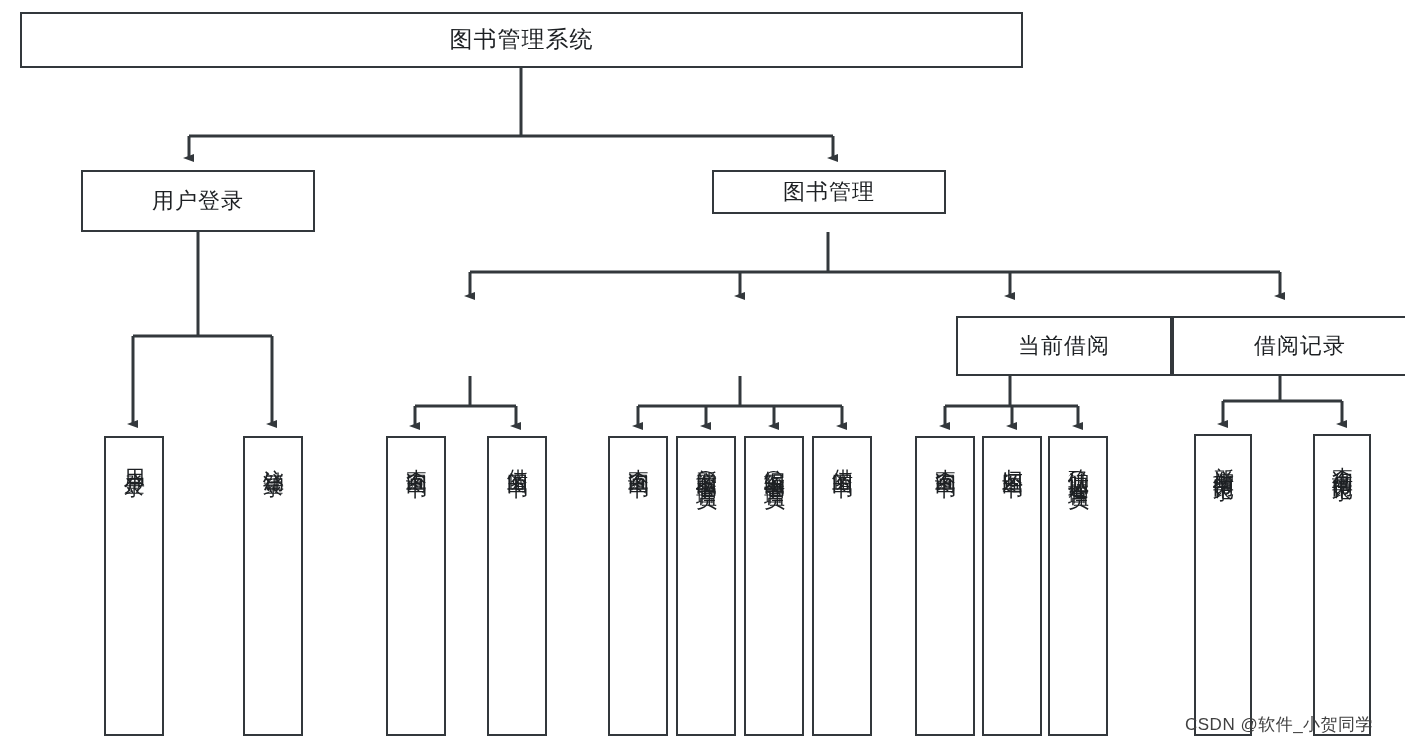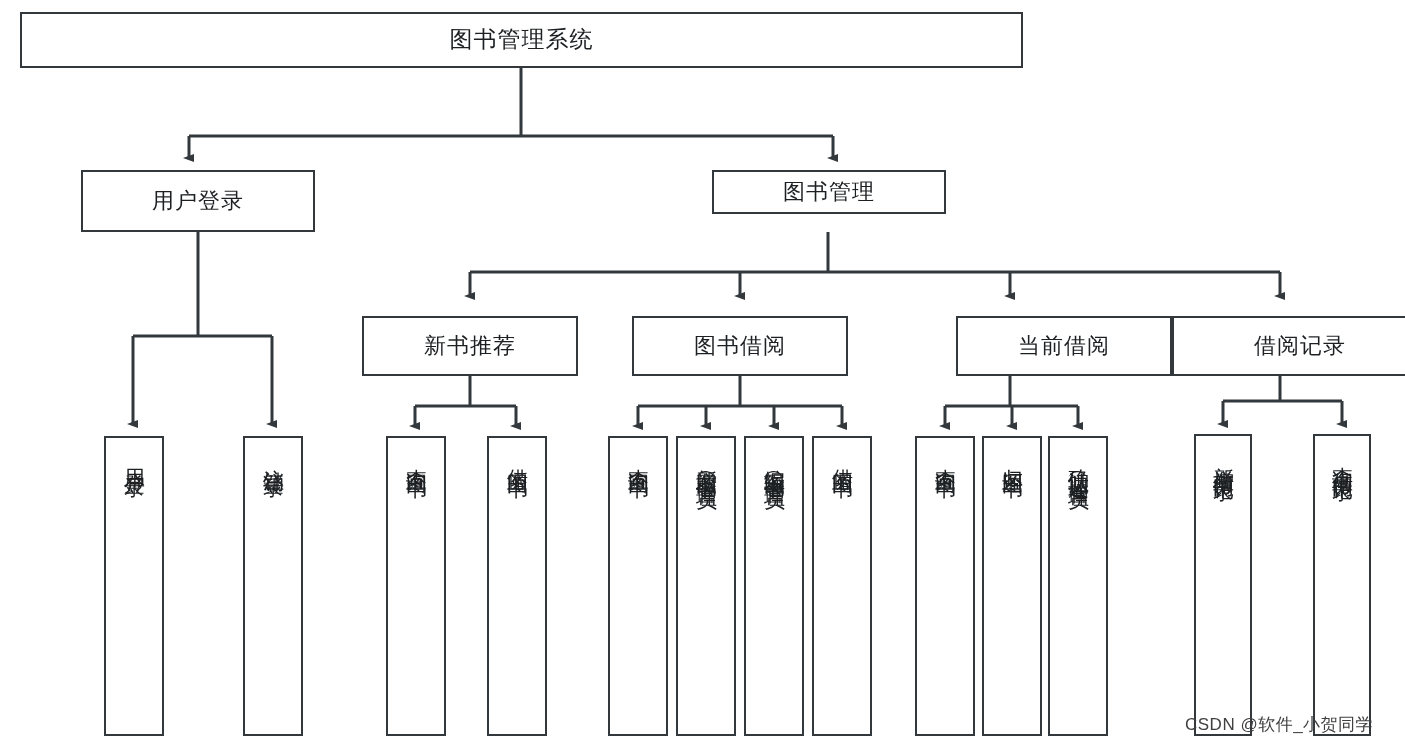--- a/index.html
+++ b/index.html
@@ -123,22 +123,20 @@
       <path d="M1223,401 L1223,424" marker-end="url(#arrow)"></path>
       <path d="M1342,401 L1342,424" marker-end="url(#arrow)"></path>
     </g>
   </svg>
 
   <div class="node horiz title" style="left:20px; top:12px; width:1003px; height:56px;">图书管理系统</div>
 
   <div class="node horiz" style="left:81px; top:170px; width:234px; height:62px;">用户登录</div>
   <div class="node horiz" style="left:712px; top:170px; width:234px; height:44px;">图书管理</div>
 
-  <div class="node horiz" style="left:362px; top:316px; width:216px; height:60px;">新书推荐</div>
-  <div class="node horiz" style="left:632px; top:316px; width:216px; height:60px;">图书借阅</div>
   <div class="node horiz" style="left:956px; top:316px; width:216px; height:60px;">当前借阅</div>
   <div class="node horiz" style="left:1172px; top:316px; width:256px; height:60px;">借阅记录</div>
 
   <div class="node vert" style="left:104px; top:436px; width:60px; height:300px;">
     <span class="vlabel">用户登录</span>
   </div>
   <div class="node vert" style="left:243px; top:436px; width:60px; height:300px;">
     <span class="vlabel">注销登录</span>
   </div>
 

